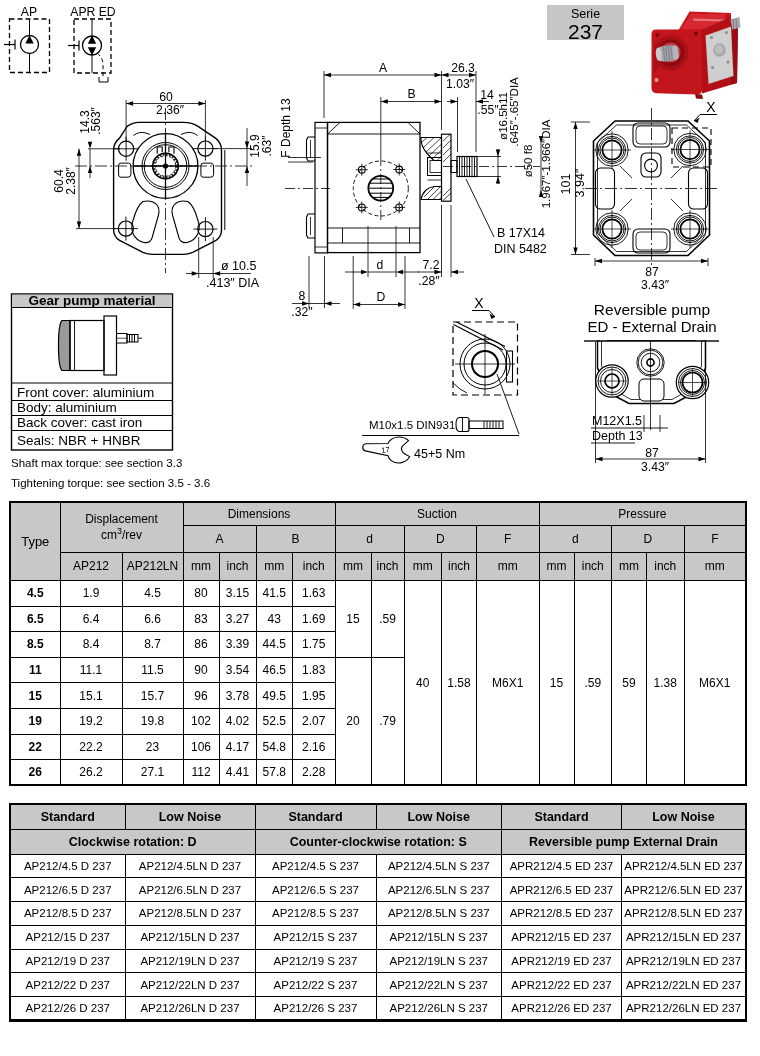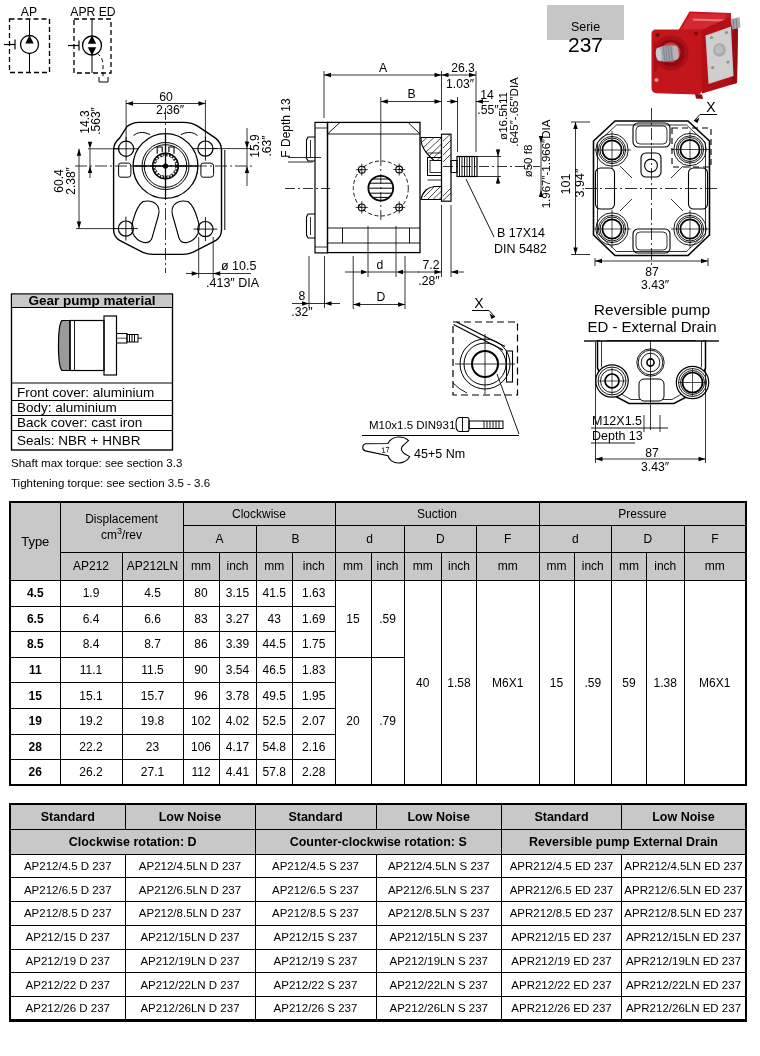--- a/index.html
+++ b/index.html
@@ -13,21 +13,21 @@
 #t2{top:803px;width:738px}
 #t1 th,#t2 th{background:#c8c8c8;font-weight:normal}
 .b{font-weight:bold}
 #t1 td{font-size:12px}
 #t2 td{font-size:11.5px}
 </style>
 </head>
 <body>
 
 <div class="abs" style="left:547px;top:5px;width:77px;height:34.5px;background:#c6c6c6;text-align:center">
-<div style="font-size:12.5px;padding-top:15px">Serie</div>
+<div style="font-size:12.5px;padding-top:2px">Serie</div>
 <div style="font-size:21px;margin-top:-1px">237</div>
 </div>
 
 <svg class="abs" style="left:0;top:0" width="760" height="500" viewBox="0 0 760 500">
 <g id="drw" stroke="#000" fill="none" stroke-width="1">
 
 <text x="29" y="16" font-size="12.2" text-anchor="middle" stroke="none" fill="#000">AP</text>
 <rect x="9.5" y="19" width="40" height="53.5" stroke-dasharray="5,3" stroke-width="1.3"></rect>
 <circle cx="29.5" cy="44.5" r="9" stroke-width="1.3"></circle>
 <line x1="29.5" y1="19" x2="29.5" y2="36"></line>
@@ -521,21 +521,21 @@
       <col style="width:35px">
       <col style="width:37.5px">
       <col style="width:35px">
       <col style="width:37.5px">
       <col style="width:62px">
     </colgroup>
 <tbody>
       <tr style="height:23px">
 <th rowspan="3" style="font-weight:normal;font-size:13px">Type</th>
 <th colspan="2" rowspan="2" style="font-size:12px">Displacement<br>cm<sup style="font-size:9px">3</sup>/rev</th>
-<th colspan="4" style="font-size:12px">Clockwise</th>
+<th colspan="4" style="font-size:12px">Dimensions</th>
 <th colspan="5" style="font-size:12px">Suction</th>
 <th colspan="5" style="font-size:12px">Pressure</th>
 </tr>
 <tr style="height:27px">
 <th colspan="2" style="font-size:12px">A</th>
         <th colspan="2" style="font-size:12px">B</th>
 <th colspan="2" style="font-size:12px">d</th>
         <th colspan="2" style="font-size:12px">D</th>
         <th style="font-size:12px">F</th>
 <th colspan="2" style="font-size:12px">d</th>
@@ -620,21 +620,21 @@
 <tr style="height:25.6px">
         <td class="b">19</td>
         <td>19.2</td>
         <td>19.8</td>
         <td>102</td>
         <td>4.02</td>
         <td>52.5</td>
         <td>2.07</td>
       </tr>
 <tr style="height:25.6px">
-        <td class="b">28</td>
+        <td class="b">22</td>
         <td>22.2</td>
         <td>23</td>
         <td>106</td>
         <td>4.17</td>
         <td>54.8</td>
         <td>2.16</td>
       </tr>
 <tr style="height:25.6px">
         <td class="b">26</td>
         <td>26.2</td>

